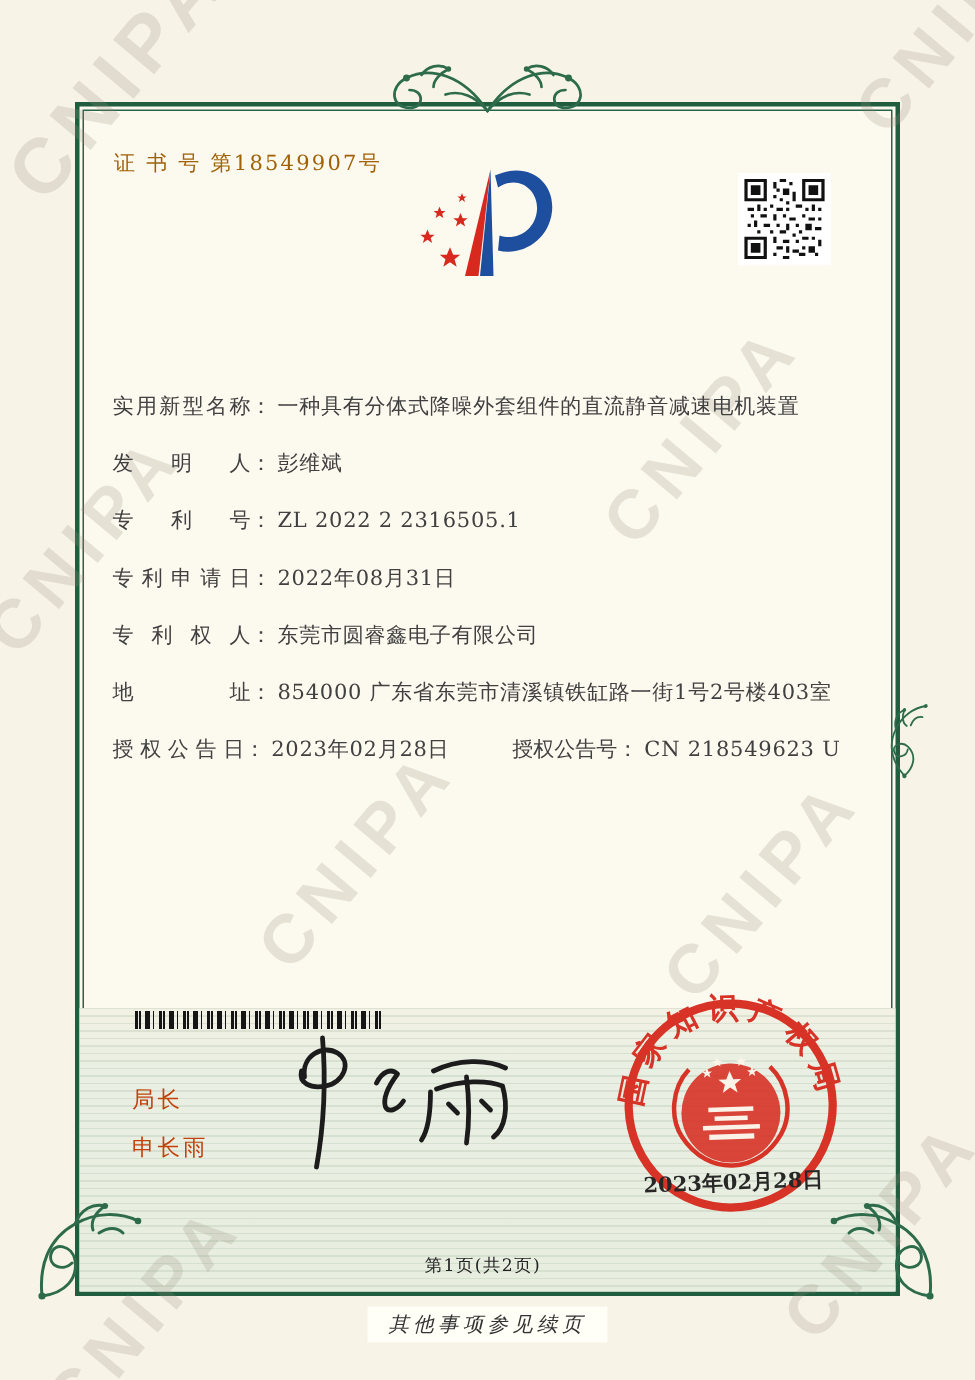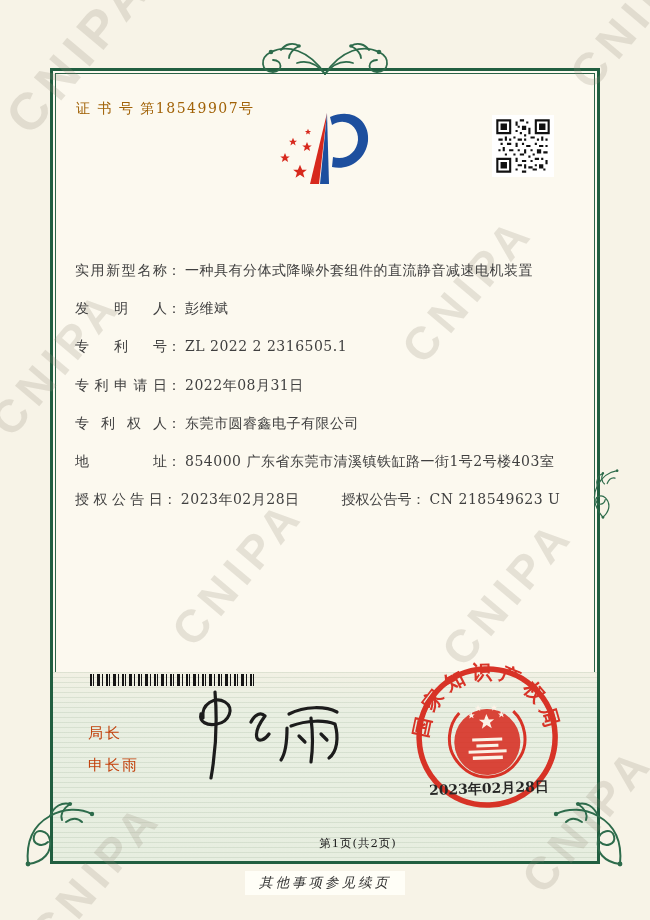--- a/index.html
+++ b/index.html
@@ -38,21 +38,21 @@
            background:repeating-linear-gradient(90deg,
              #151515 0 2px, rgba(0,0,0,0) 2px 3px,
              #151515 3px 4px, rgba(0,0,0,0) 4px 7px,
              #151515 7px 10px, rgba(0,0,0,0) 10px 12px,
              #151515 12px 13px, rgba(0,0,0,0) 13px 16px);}
   .signer{position:absolute;left:88px;font-family:Liberation Serif, serif;
           font-size:15px;color:#c2410c;letter-spacing:2px;}
   .sig-svg{position:absolute;left:185px;top:688px;}
   .seal{position:absolute;left:410px;top:656px;transform:rotate(-2deg);opacity:0.95;}
   .pgfoot{position:absolute;left:50px;top:836px;width:544px;text-align:center;
-          font-size:11.5px;color:#222;letter-spacing:1px;padding-left:36px;}
+          font-size:11.5px;color:#222;letter-spacing:1px;}
   .contnote{position:absolute;left:0;top:871px;width:650px;text-align:center;}
   .contnote span{display:inline-block;background:#fffef7;padding:3px 14px;
           font-size:13.5px;font-style:italic;color:#333;letter-spacing:3px;font-family:Liberation Mono, monospace;}
 </style>
 </head>
 <body>
 
 <svg width="0" height="0" style="position:absolute" aria-hidden="true">
   <defs>
     <path id="star" d="M0,-10 L2.94,-3.09 L9.51,-3.09 L4.19,1.18 L6.18,8.09 L0,3.82 L-6.18,8.09 L-4.19,1.18 L-9.51,-3.09 L-2.94,-3.09 Z"></path>

